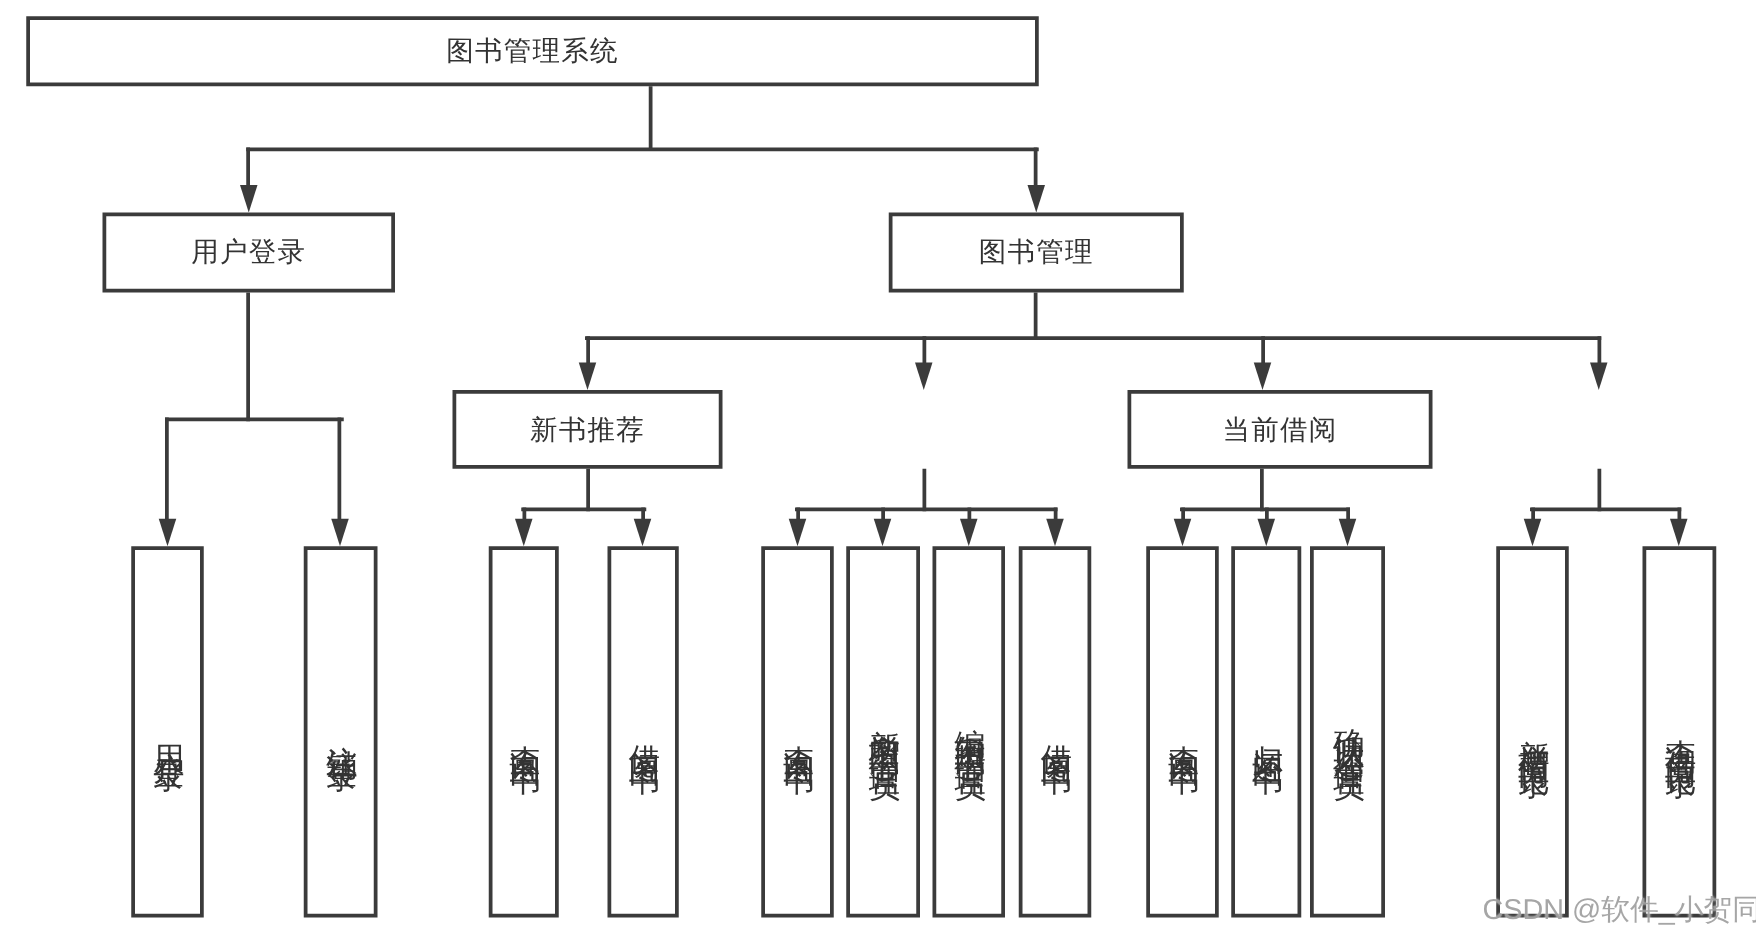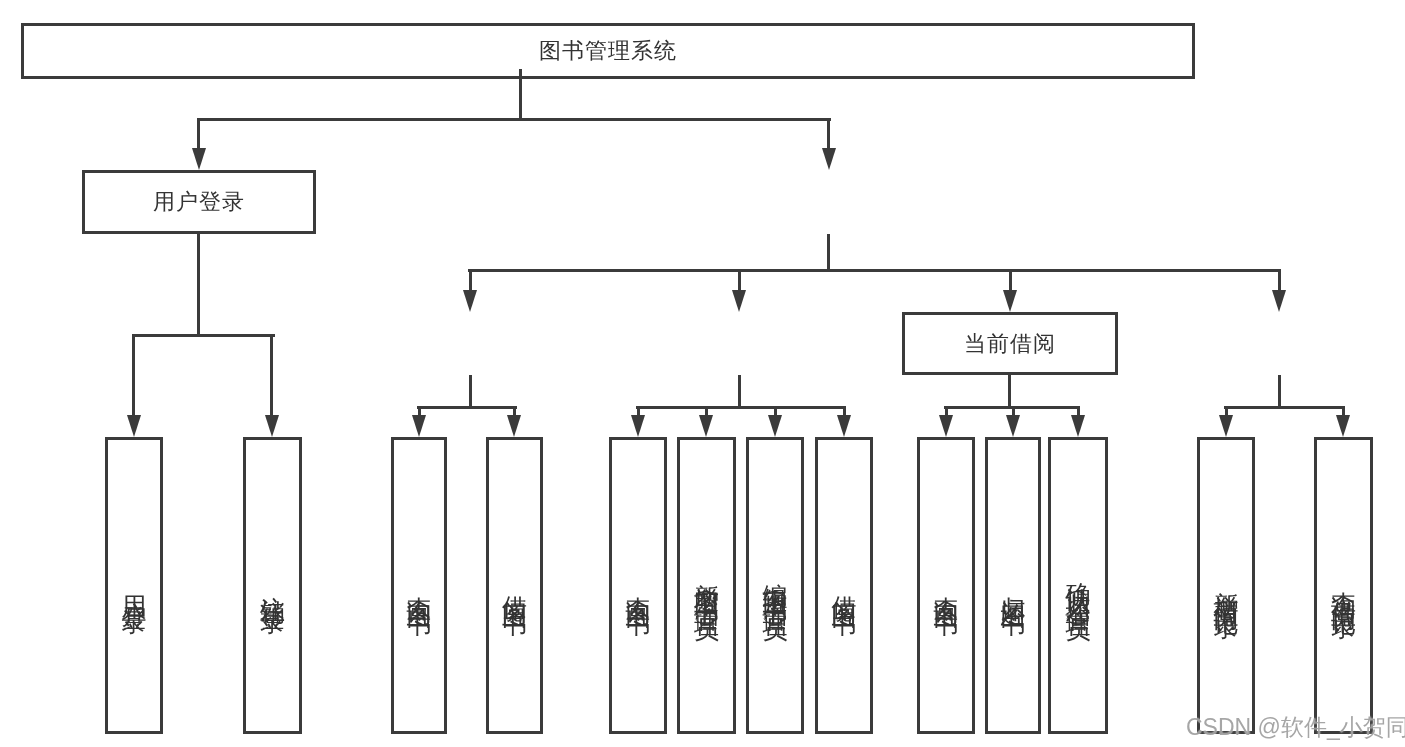--- a/index.html
+++ b/index.html
@@ -50,54 +50,60 @@
     color:rgba(150,150,150,0.85);
     white-space:nowrap;
     text-shadow:0 0 2px #ffffff;
   }
 </style>
 </head>
 <body>
 
 <div id="canvas">
 
-  <div class="box box-h" style="left:21px;top:23px;width:1174px;height:56px;justify-content:center;">
+  <div class="box box-h" style="left:21px;top:13px;width:810px;height:56px;justify-content:center;">
     <span>图书管理系统</span>
   </div>
 
   <div class="line" style="left:519px;top:69px;width:3px;height:51px;"></div>
   <div class="line" style="left:197px;top:118px;width:634px;height:3px;"></div>
   <div class="line" style="left:197px;top:118px;width:3px;height:32px;"></div>
   <div class="arrow" style="left:192px;top:148px;"></div>
   <div class="line" style="left:827px;top:118px;width:3px;height:32px;"></div>
   <div class="arrow" style="left:822px;top:148px;"></div>
 
   <div class="box box-h" style="left:82px;top:170px;width:234px;height:64px;">
     <span>用户登录</span>
+  </div>
+  <div class="box box-h" style="left:711px;top:170px;width:236px;height:64px;">
+    <span>图书管理</span>
   </div>
 
   <div class="line" style="left:197px;top:234px;width:3px;height:103px;"></div>
   <div class="line" style="left:132px;top:334px;width:143px;height:3px;"></div>
   <div class="line" style="left:132px;top:334px;width:3px;height:83px;"></div>
   <div class="arrow" style="left:127px;top:415px;"></div>
   <div class="line" style="left:270px;top:334px;width:3px;height:83px;"></div>
   <div class="arrow" style="left:265px;top:415px;"></div>
 
   <div class="line" style="left:827px;top:234px;width:3px;height:38px;"></div>
   <div class="line" style="left:468px;top:269px;width:813px;height:3px;"></div>
   <div class="line" style="left:469px;top:269px;width:3px;height:23px;"></div>
   <div class="arrow" style="left:463px;top:290px;"></div>
   <div class="line" style="left:738px;top:269px;width:3px;height:23px;"></div>
   <div class="arrow" style="left:732px;top:290px;"></div>
   <div class="line" style="left:1009px;top:269px;width:3px;height:23px;"></div>
   <div class="arrow" style="left:1003px;top:290px;"></div>
   <div class="line" style="left:1278px;top:269px;width:3px;height:23px;"></div>
   <div class="arrow" style="left:1272px;top:290px;"></div>
 
-  <div class="box box-h" style="left:902px;top:312px;width:216px;height:63px;">
+  <div class="box box-h" style="left:362px;top:312px;width:216px;height:63px;">
+    <span>新书推荐</span>
+  </div>
+  <div class="box box-h" style="left:902px;top:312px;width:244px;height:63px;">
     <span>当前借阅</span>
   </div>
 
   <div class="line" style="left:469px;top:375px;width:3px;height:34px;"></div>
   <div class="line" style="left:417px;top:406px;width:100px;height:3px;"></div>
   <div class="line" style="left:418px;top:406px;width:3px;height:12px;"></div>
   <div class="arrow" style="left:412px;top:415px;"></div>
   <div class="line" style="left:513px;top:406px;width:3px;height:12px;"></div>
   <div class="arrow" style="left:507px;top:415px;"></div>
 

